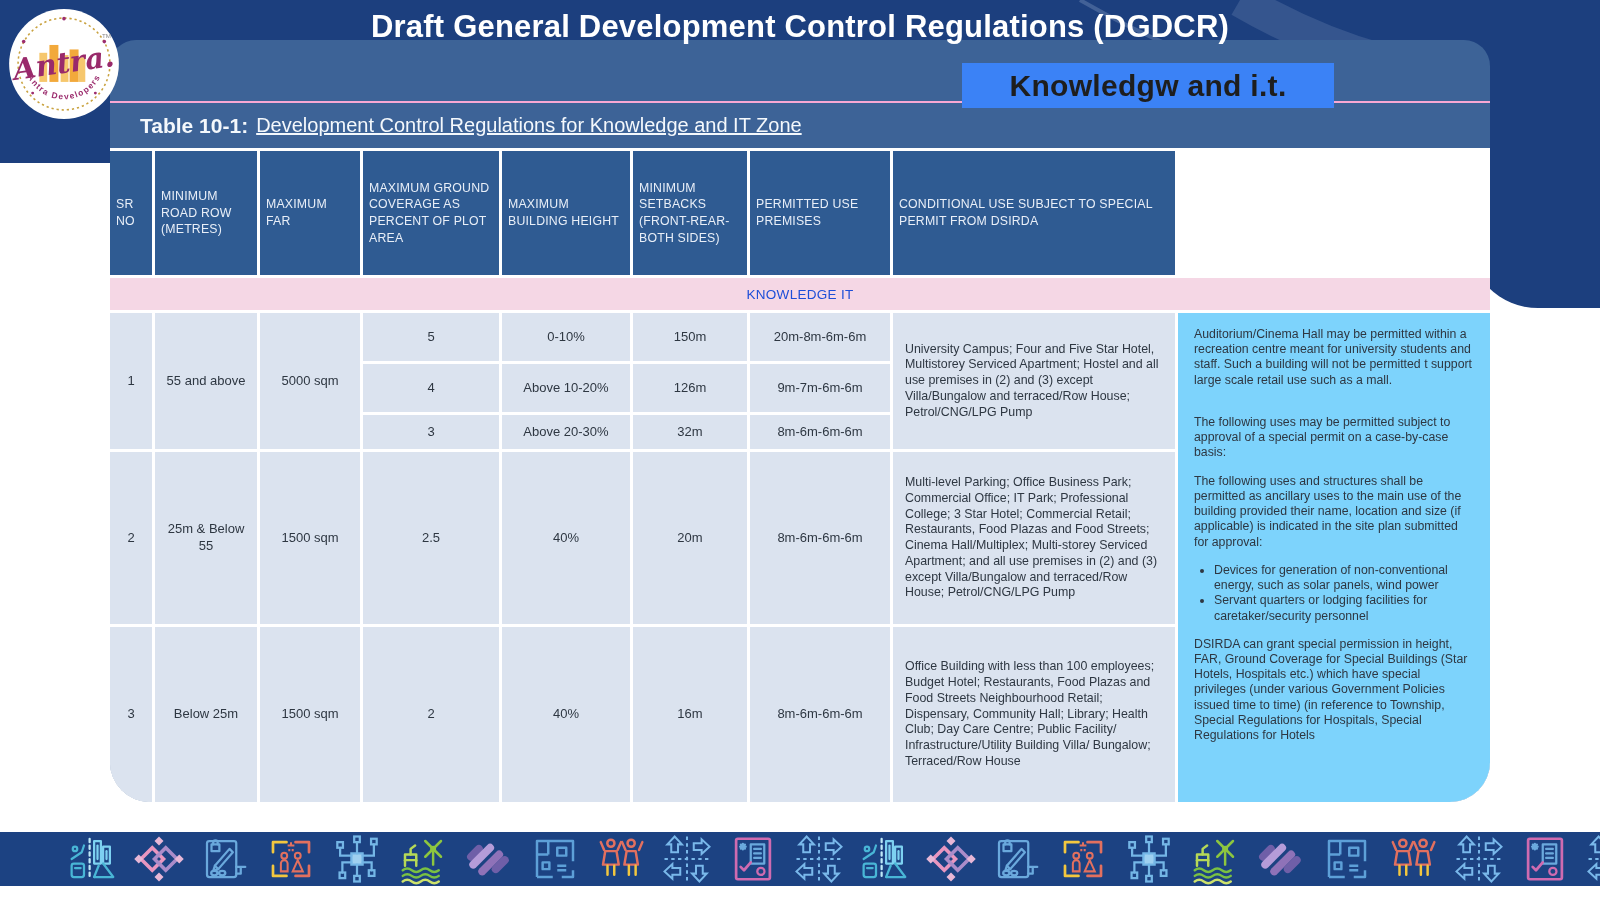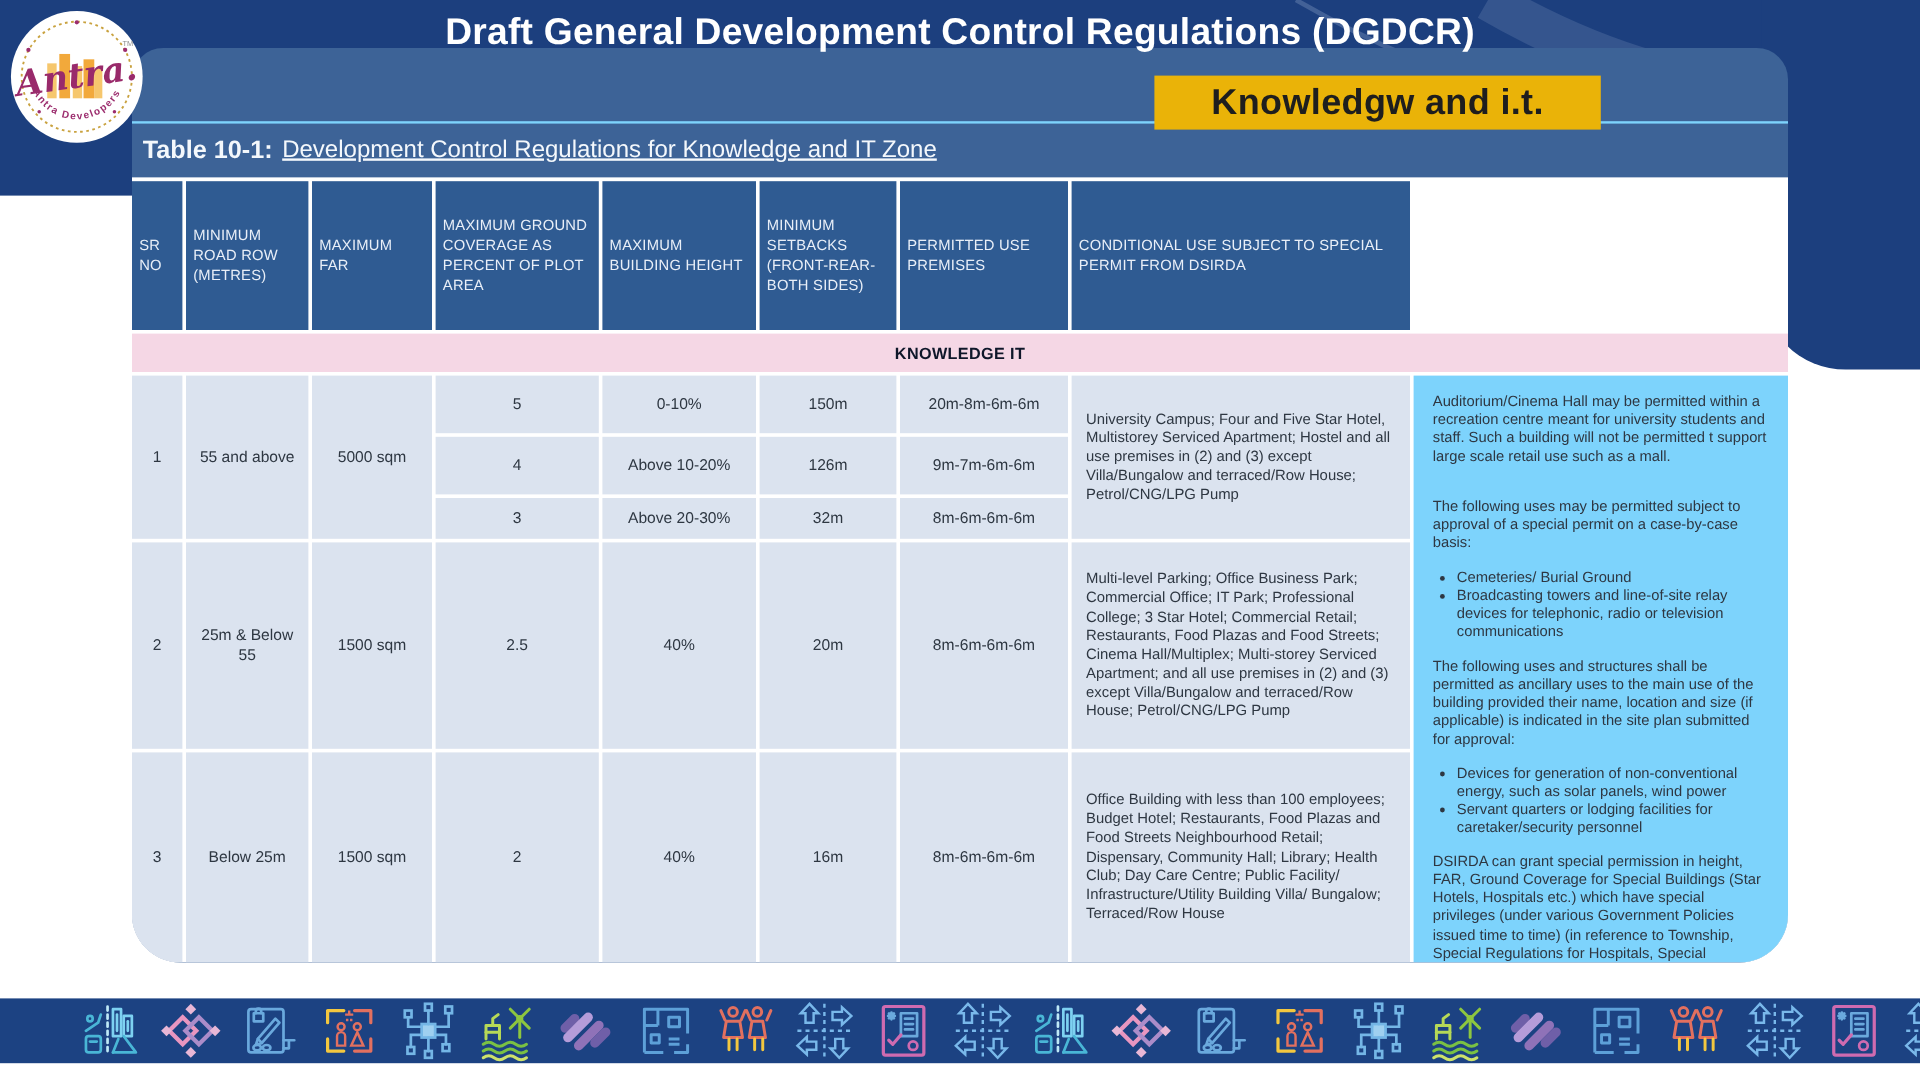--- a/index.html
+++ b/index.html
@@ -14,38 +14,38 @@
 
   .main-title{position:absolute;top:9px;left:0;right:0;text-align:center;color:#ffffff;
               font-weight:bold;font-size:31px;letter-spacing:.2px;z-index:6;}
 
   .logo{position:absolute;left:8px;top:8px;width:112px;height:112px;z-index:7;}
 
   
   .panel{position:absolute;left:110px;top:40px;width:1380px;height:762px;background:#3d6397;
          border-radius:26px 26px 40px 40px;overflow:hidden;z-index:3;}
   .panel-spacer{height:61px;}
-  .table-bar{height:45px;border-top:2px solid #7dd3fc;display:flex;align-items:center;
-             padding-left:9px;color:#f4f8fc;}
+  .table-bar{height:45px;border-top:2px solid #f9a8d4;display:flex;align-items:center;
+             padding-left:30px;color:#f4f8fc;}
   .table-bar .bold{font-size:21px;font-weight:bold;margin-right:8px;}
   .table-bar .rest{font-size:20px;font-weight:normal;text-decoration:underline;}
 
-  .zone-tag{position:absolute;left:962px;top:63px;width:372px;height:45px;background:#eab308;
+  .zone-tag{position:absolute;left:962px;top:63px;width:372px;height:45px;background:#3b82f6;
             display:flex;align-items:center;justify-content:center;font-weight:bold;font-size:30px;
             color:#1e1e1e;z-index:8;letter-spacing:.3px;text-align:right;}
 
   
   .grid{display:grid;
         grid-template-columns:42px 102px 100px 136px 128px 114px 140px 282px 1fr;
         grid-template-rows:124px 32px 48px 48px 34px 172px 1fr;
         gap:3px;background:#ffffff;border-top:3px solid #ffffff;height:651px;}
   .hc{background:#2f5b92;color:#e9eff8;font-size:12.3px;line-height:1.35;letter-spacing:.2px;
       display:flex;align-items:center;justify-content:center;text-align:left;padding:4px 6px;}
   .pinkrow{grid-column:1/10;background:#f5d7e5;display:flex;align-items:center;justify-content:center;
-           font-weight:bold;font-size:13.5px;color:#0f172a;letter-spacing:.3px;}
+           font-weight:normal;font-size:13.5px;color:#1d4ed8;letter-spacing:.3px;}
   .bc{background:#dbe3ef;color:#2e3742;font-size:13px;display:flex;align-items:center;
       justify-content:center;text-align:center;padding:4px;line-height:1.3;}
   .tc{background:#dbe3ef;color:#2e3742;font-size:12.4px;line-height:1.27;text-align:left;
       padding:8px 12px;display:flex;align-items:center;}
   .cond{background:#7dd3fc;color:#2e3742;font-size:12.3px;line-height:1.24;text-align:left;
         padding:14px 16px 8px 16px;overflow:hidden;display:block;}
   .cond p{margin:0 0 13px 0;}
   .cond p.gap-lg{margin-bottom:27px;}
   .cond ul{margin:0 0 13px 0;padding-left:20px;}
   .cond li{margin:0;}
@@ -280,24 +280,20 @@
       <div class="bc" style="grid-row:5;grid-column:4">3</div>
       <div class="bc" style="grid-row:5;grid-column:5">Above 20-30%</div>
       <div class="bc" style="grid-row:5;grid-column:6">32m</div>
       <div class="bc" style="grid-row:5;grid-column:7">8m-6m-6m-6m</div>
 
       <div class="tc" style="grid-row:3/6;grid-column:8">University Campus; Four and Five Star Hotel, Multistorey Serviced Apartment; Hostel and all use premises in (2) and (3) except Villa/Bungalow and terraced/Row House; Petrol/CNG/LPG Pump</div>
 
       <div class="cond" style="grid-row:3/8;grid-column:9">
         <p class="gap-lg">Auditorium/Cinema Hall may be permitted within a recreation centre meant for university students and staff. Such a building will not be permitted t support large scale retail use such as a mall.</p>
         <p>The following uses may be permitted subject to approval of a special permit on a case-by-case basis:</p>
-        <ul>
-          <li>Cemeteries/ Burial Ground</li>
-          <li>Broadcasting towers and line-of-site relay devices for telephonic, radio or television communications</li>
-        </ul>
         <p>The following uses and structures shall be permitted as ancillary uses to the main use of the building provided their name, location and size (if applicable) is indicated in the site plan submitted for approval:</p>
         <ul>
           <li>Devices for generation of non-conventional energy, such as solar panels, wind power</li>
           <li>Servant quarters or lodging facilities for caretaker/security personnel</li>
         </ul>
         <p>DSIRDA can grant special permission in height, FAR, Ground Coverage for Special Buildings (Star Hotels, Hospitals etc.) which have special privileges (under various Government Policies issued time to time) (in reference to Township, Special Regulations for Hospitals, Special Regulations for Hotels</p>
       </div>
 
       <div class="bc" style="grid-row:6;grid-column:1">2</div>
       <div class="bc" style="grid-row:6;grid-column:2">25m &amp; Below 55</div>

